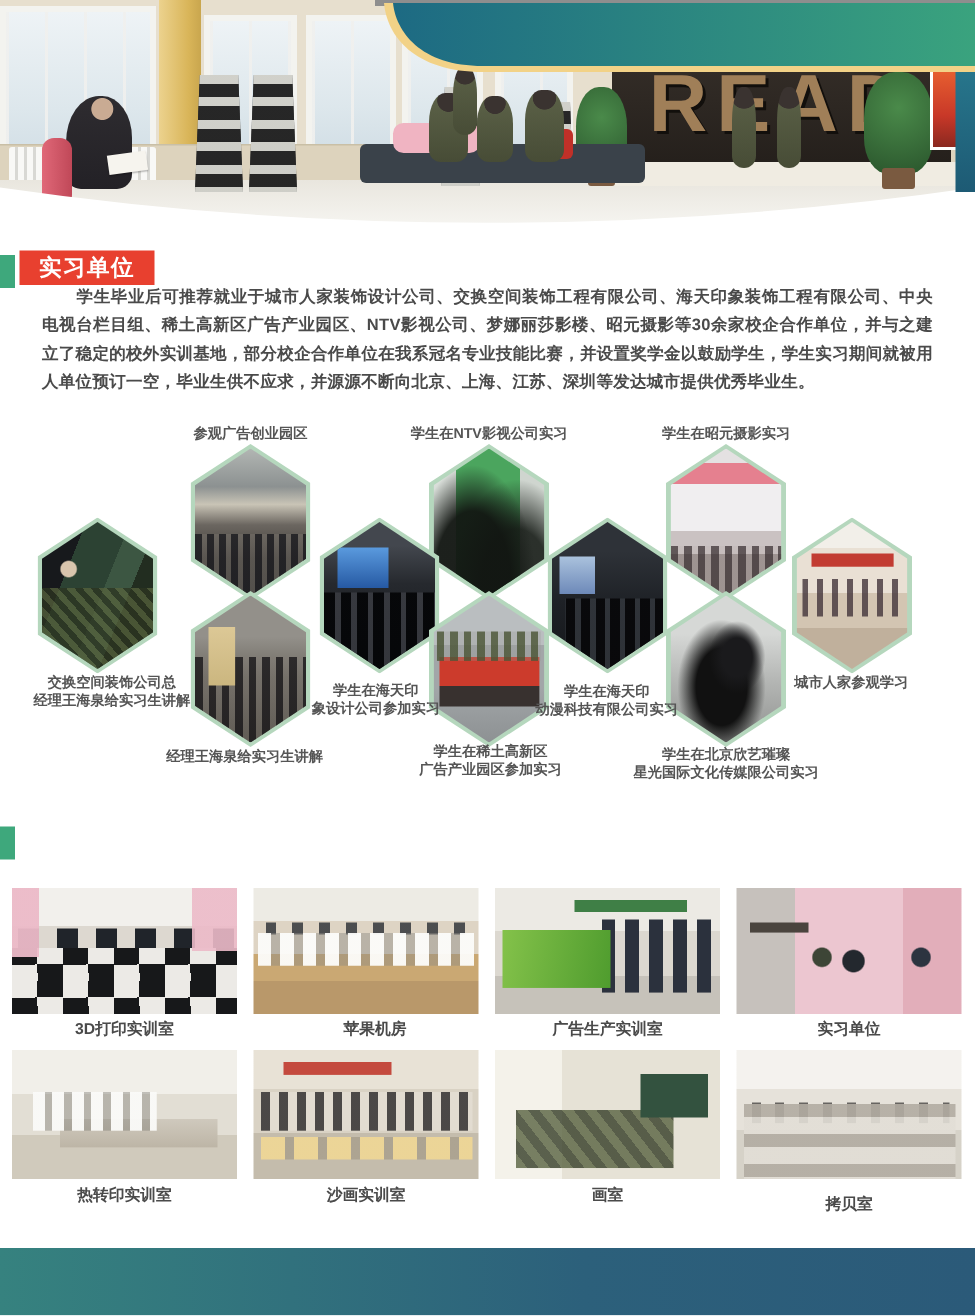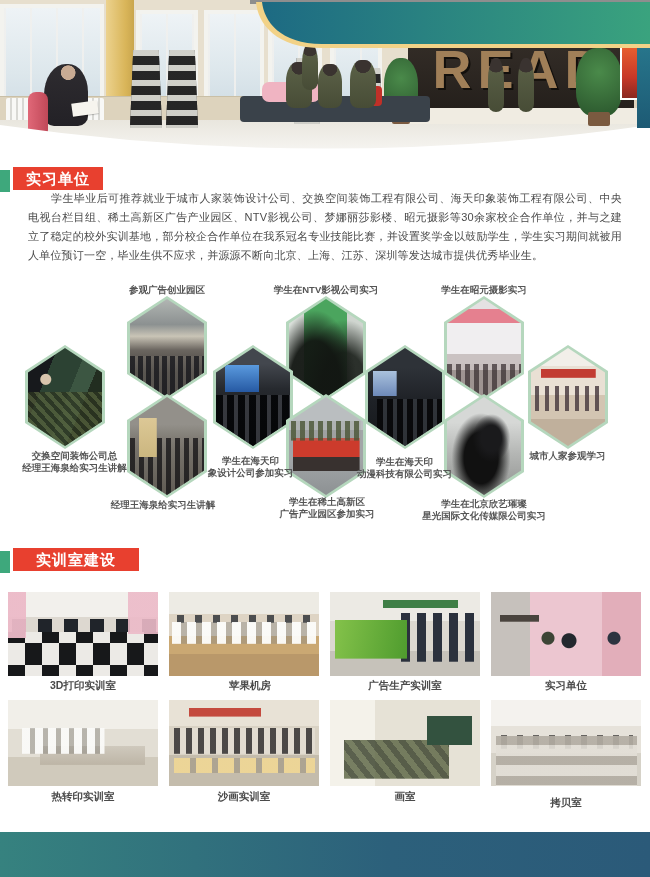--- a/index.html
+++ b/index.html
@@ -56,21 +56,21 @@
   .side-strip{position:absolute;left:637px;top:48px;width:13px;height:80px;
       background:linear-gradient(180deg,#27758b,#1d5a74);}
 
   
   .sec-tab{position:absolute;width:10px;height:22px;background:#3ea87c;}
   .sec-box{position:absolute;background:#e8402f;color:#fff;font-weight:bold;font-size:15px;
       text-align:center;letter-spacing:1px;}
 
   
   .para{position:absolute;left:28px;top:189px;width:594px;font-size:11px;line-height:19px;
-      color:#4a4a4a;text-align:justify;text-indent:23px;letter-spacing:.2px;}
+      color:#4a4a4a;text-align:justify;text-indent:23px;letter-spacing:.2px;font-weight:bold;}
 
   
   .hex{position:absolute;width:80px;height:104px;background:#b5d7bd;
       clip-path:polygon(50% 0,100% 25%,100% 75%,50% 100%,0 75%,0 25%);}
   .hex-in{position:absolute;left:3px;top:3px;width:74px;height:98px;
       clip-path:polygon(50% 0,100% 25%,100% 75%,50% 100%,0 75%,0 25%);background:#888;}
   .hexcap{position:absolute;font-size:9.5px;line-height:11.5px;color:#555;text-align:center;
       white-space:pre-line;font-weight:600;}
 
   .hx-canggao{background:
@@ -270,21 +270,20 @@
 动漫科技有限公司实习</div>
     <div class="hexcap" style="left:495px;top:450px;width:145px">城市人家参观学习</div>
     <div class="hexcap" style="left:83px;top:499px;width:160px">经理王海泉给实习生讲解</div>
     <div class="hexcap" style="left:247px;top:496px;width:160px">学生在稀土高新区
 广告产业园区参加实习</div>
     <div class="hexcap" style="left:392px;top:498px;width:184px">学生在北京欣艺璀璨
 星光国际文化传媒限公司实习</div>
   </div>
 
   <div class="sec-tab" style="left:0;top:551px"></div>
-  <div class="sec-box" style="left:13px;top:548px;width:126px;height:23px;line-height:23px">实训室建设</div>
 
   <div>
 
     <div class="room rm-3d" style="left:8px;top:592px;height:84px"></div>
     <div class="room rm-apple" style="left:169px;top:592px;height:84px"></div>
     <div class="room rm-adprint" style="left:330px;top:592px;height:84px"></div>
     <div class="room rm-photostudio" style="left:491px;top:592px;height:84px"></div>
 
     <div class="roomcap" style="left:8px;top:679px">3D打印实训室</div>
     <div class="roomcap" style="left:175px;top:679px">苹果机房</div>

